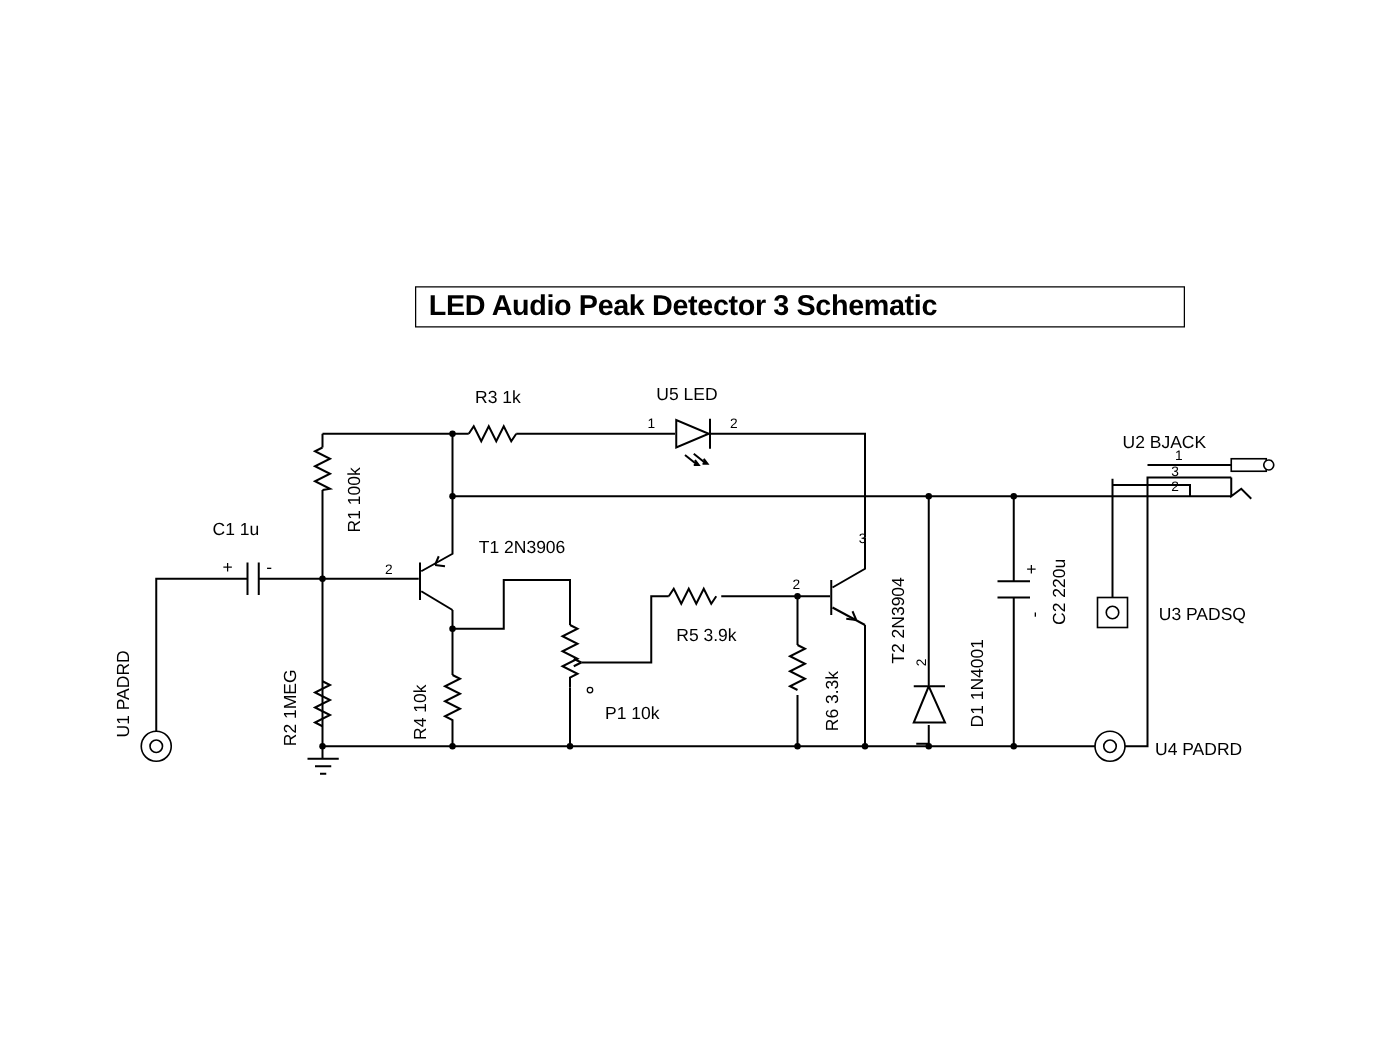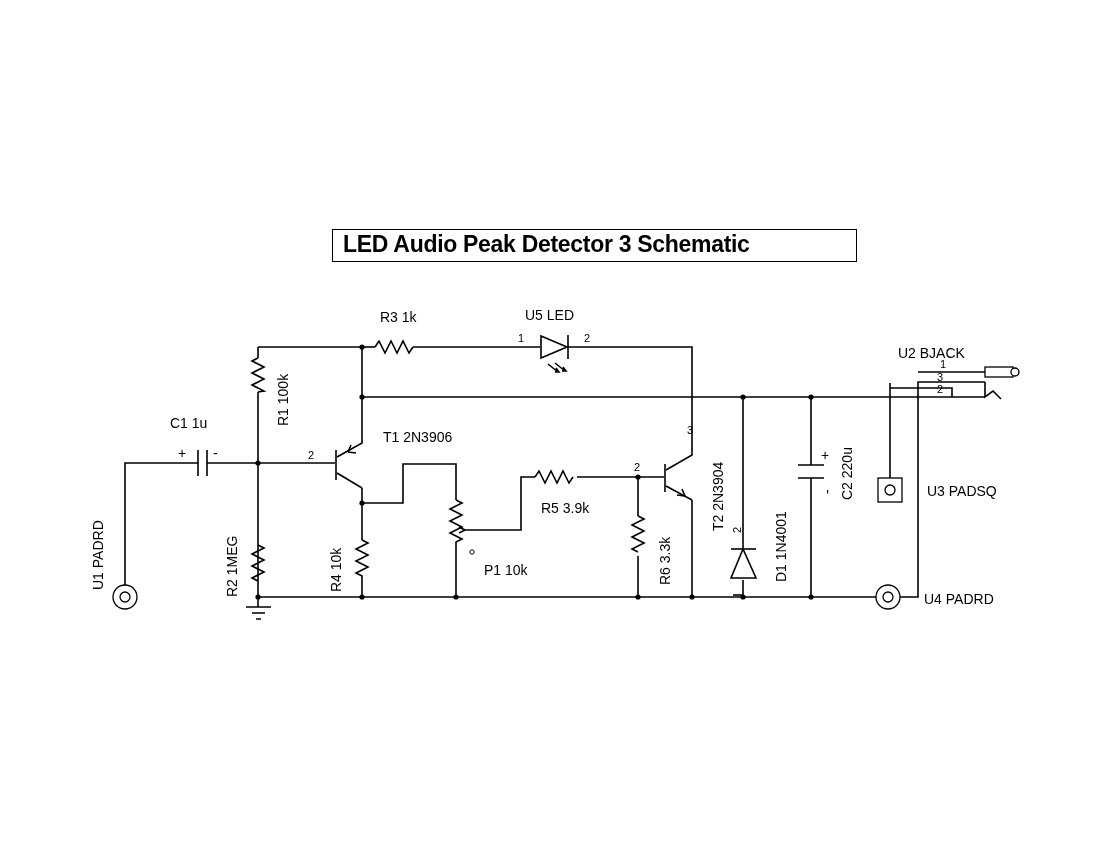--- a/index.html
+++ b/index.html
@@ -1,18 +1,18 @@
 <!DOCTYPE html>
 <html><head>
 <meta charset="utf-8">
 <style>
   html, body { margin:0; padding:0; background:#ffffff; }
   body { width:1100px; height:850px; position:relative; overflow:hidden; font-family:"Liberation Sans", sans-serif; }
   #canvas { position:absolute; left:0; top:0; }
-  .title-box { position:absolute; left:332px; top:229px; width:525px; height:33px; border:1.5px solid #000; box-sizing:border-box; }
+  .title-box { position:absolute; left:332px; top:229px; width:616px; height:33px; border:1.5px solid #000; box-sizing:border-box; }
   .title-text { position:absolute; left:10px; top:1px; font-size:23px; font-weight:bold; color:#000; white-space:nowrap; letter-spacing:-0.3px; }
   svg text { font-family:"Liberation Sans", sans-serif; fill:#000; }
   .lbl { font-size:14px; }
   .pin { font-size:11px; }
   .w { stroke:#000; stroke-width:1.6; fill:none; }
   .dot { fill:#000; }
 </style>
 </head>
 <body>
 

